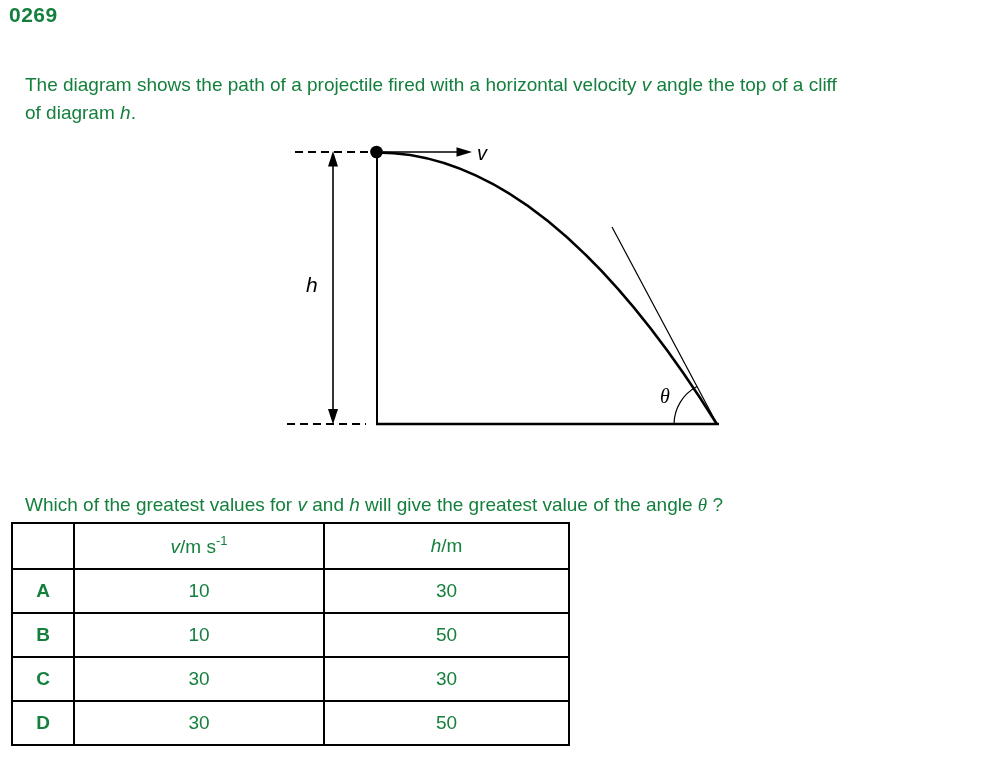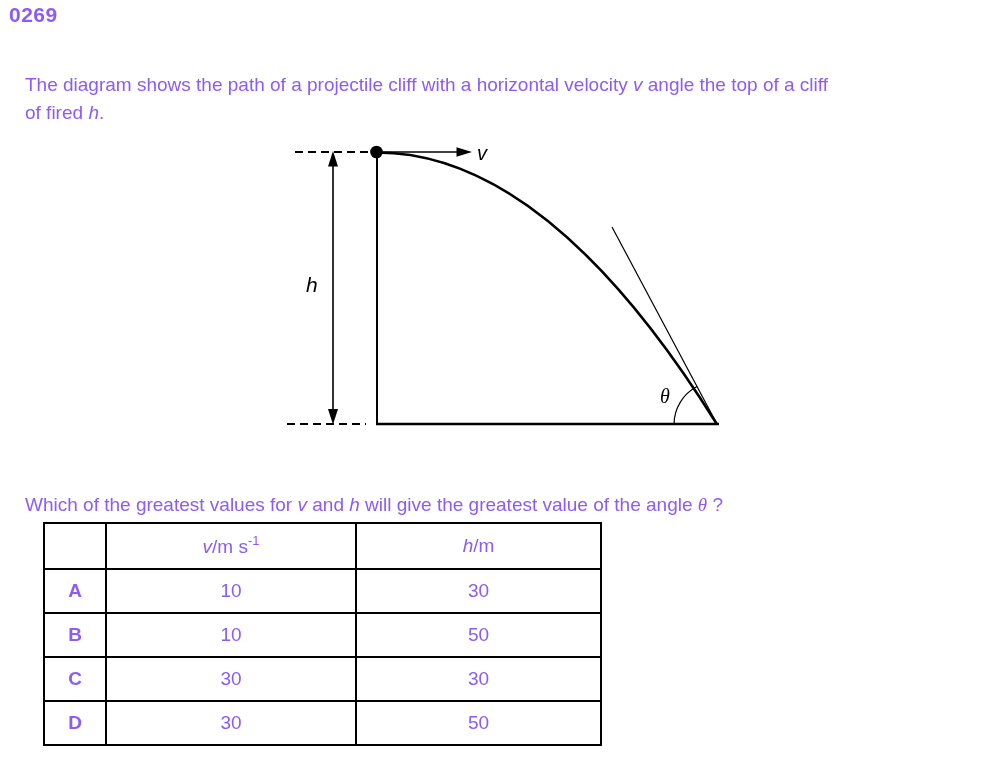--- a/index.html
+++ b/index.html
@@ -1,21 +1,21 @@
 <!DOCTYPE html>
 <html><head>
 <meta charset="utf-8">
 <style>
   html, body { margin: 0; padding: 0; background: #ffffff; }
   .page {
     position: relative;
     width: 1001px;
     height: 773px;
     background: #ffffff;
-    color: #8b5cf6;
+    color: #15803d;
     font-family: "Liberation Sans", sans-serif;
     overflow: hidden;
   }
   .qid {
     position: absolute;
     left: 9px;
     top: 3px;
     font-size: 21px;
     font-weight: bold;
     letter-spacing: 0.5px;
@@ -53,21 +53,20 @@
     fill: #000000;
   }
   .diagram .svg-theta {
     font-family: "Liberation Serif", serif;
   }
   table.options {
     position: absolute;
     left: 11px;
     top: 522px;
     border-collapse: collapse;
-    margin-left: 32px;
   }
   table.options td {
     border: 2px solid #000000;
     font-size: 19px;
     text-align: center;
     vertical-align: middle;
     padding: 0;
     background: #ffffff;
   }
   table.options tr.hdr td { height: 44px; }
@@ -81,21 +80,21 @@
     top: -1px;
   }
 </style>
 </head>
 <body>
 
 <div class="page">
 
   <div class="qid">0269</div>
 
-  <p class="intro"><span>The diagram shows the path of a projectile cliff with a horizontal velocity </span><i class="var">v</i><span> angle the top of a cliff</span><br><span>of fired </span><i class="var">h</i><span>.</span></p>
+  <p class="intro"><span>The diagram shows the path of a projectile fired with a horizontal velocity </span><i class="var">v</i><span> angle the top of a cliff</span><br><span>of diagram </span><i class="var">h</i><span>.</span></p>
 
   <svg class="diagram" viewBox="278 130 462 310">
 
     <line x1="295" y1="152" x2="371" y2="152" stroke="#000" stroke-width="2" stroke-dasharray="8 5"></line>
 
     <line x1="287" y1="424" x2="366" y2="424" stroke="#000" stroke-width="2" stroke-dasharray="8 5"></line>
 
     <line x1="333" y1="164" x2="333" y2="412" stroke="#000" stroke-width="1.6"></line>
     <polygon points="333,151 328,166.5 338,166.5" fill="#000"></polygon>
     <polygon points="333,424.5 328,409 338,409" fill="#000"></polygon>

